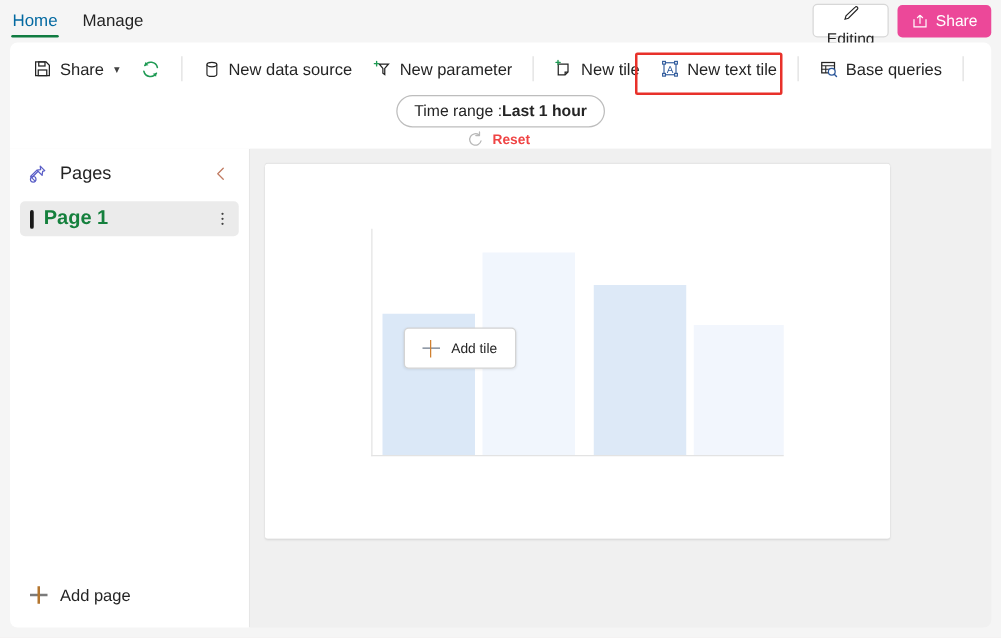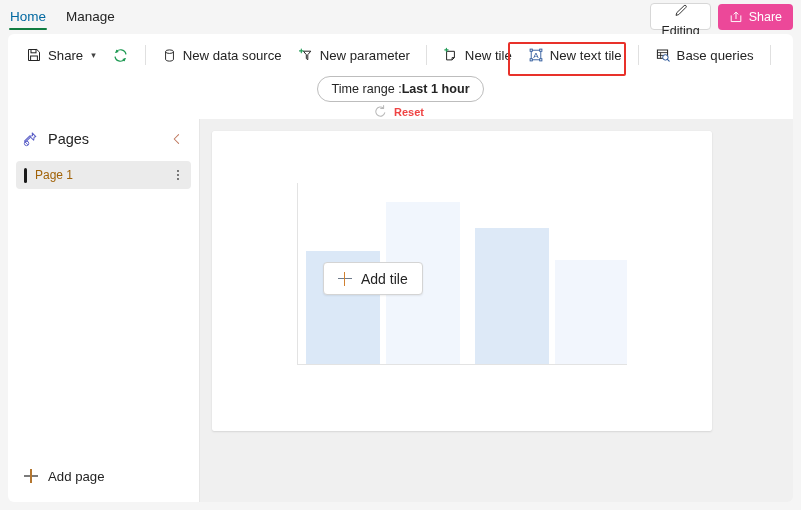--- a/index.html
+++ b/index.html
@@ -218,23 +218,23 @@
   }
   .page-item .accent {
     width: 3px;
     height: 15px;
     background: #1a1a1a;
     border-radius: 2px;
     margin-left: 8px;
   }
   .page-label {
     flex: 1;
-    font-size: 12px;
-    font-weight: normal;
-    color: #a16207;
+    font-size: 16px;
+    font-weight: bold;
+    color: #15803d;
     margin-left: 8px;
   }
   .kebab {
     color: #424242;
     font-size: 13px;
     letter-spacing: 0;
     line-height: 9px;
     padding: 0 3px;
     cursor: pointer;
     text-align: center;
@@ -296,21 +296,21 @@
     left: 111px;
     top: 131px;
     display: flex;
     align-items: center;
     gap: 9px;
     height: 31px;
     padding: 0 14px;
     background: #ffffff;
     border: 1px solid #d4d4d4;
     border-radius: 4px;
-    font-size: 14px;
+    font-size: 11px;
     color: #242424;
     cursor: pointer;
     box-shadow: 0 1px 2px rgba(0,0,0,0.07);
   }
   .plus-orange {
     position: relative;
     width: 14px; height: 14px;
     display: inline-block;
   }
   .plus-orange::before {

